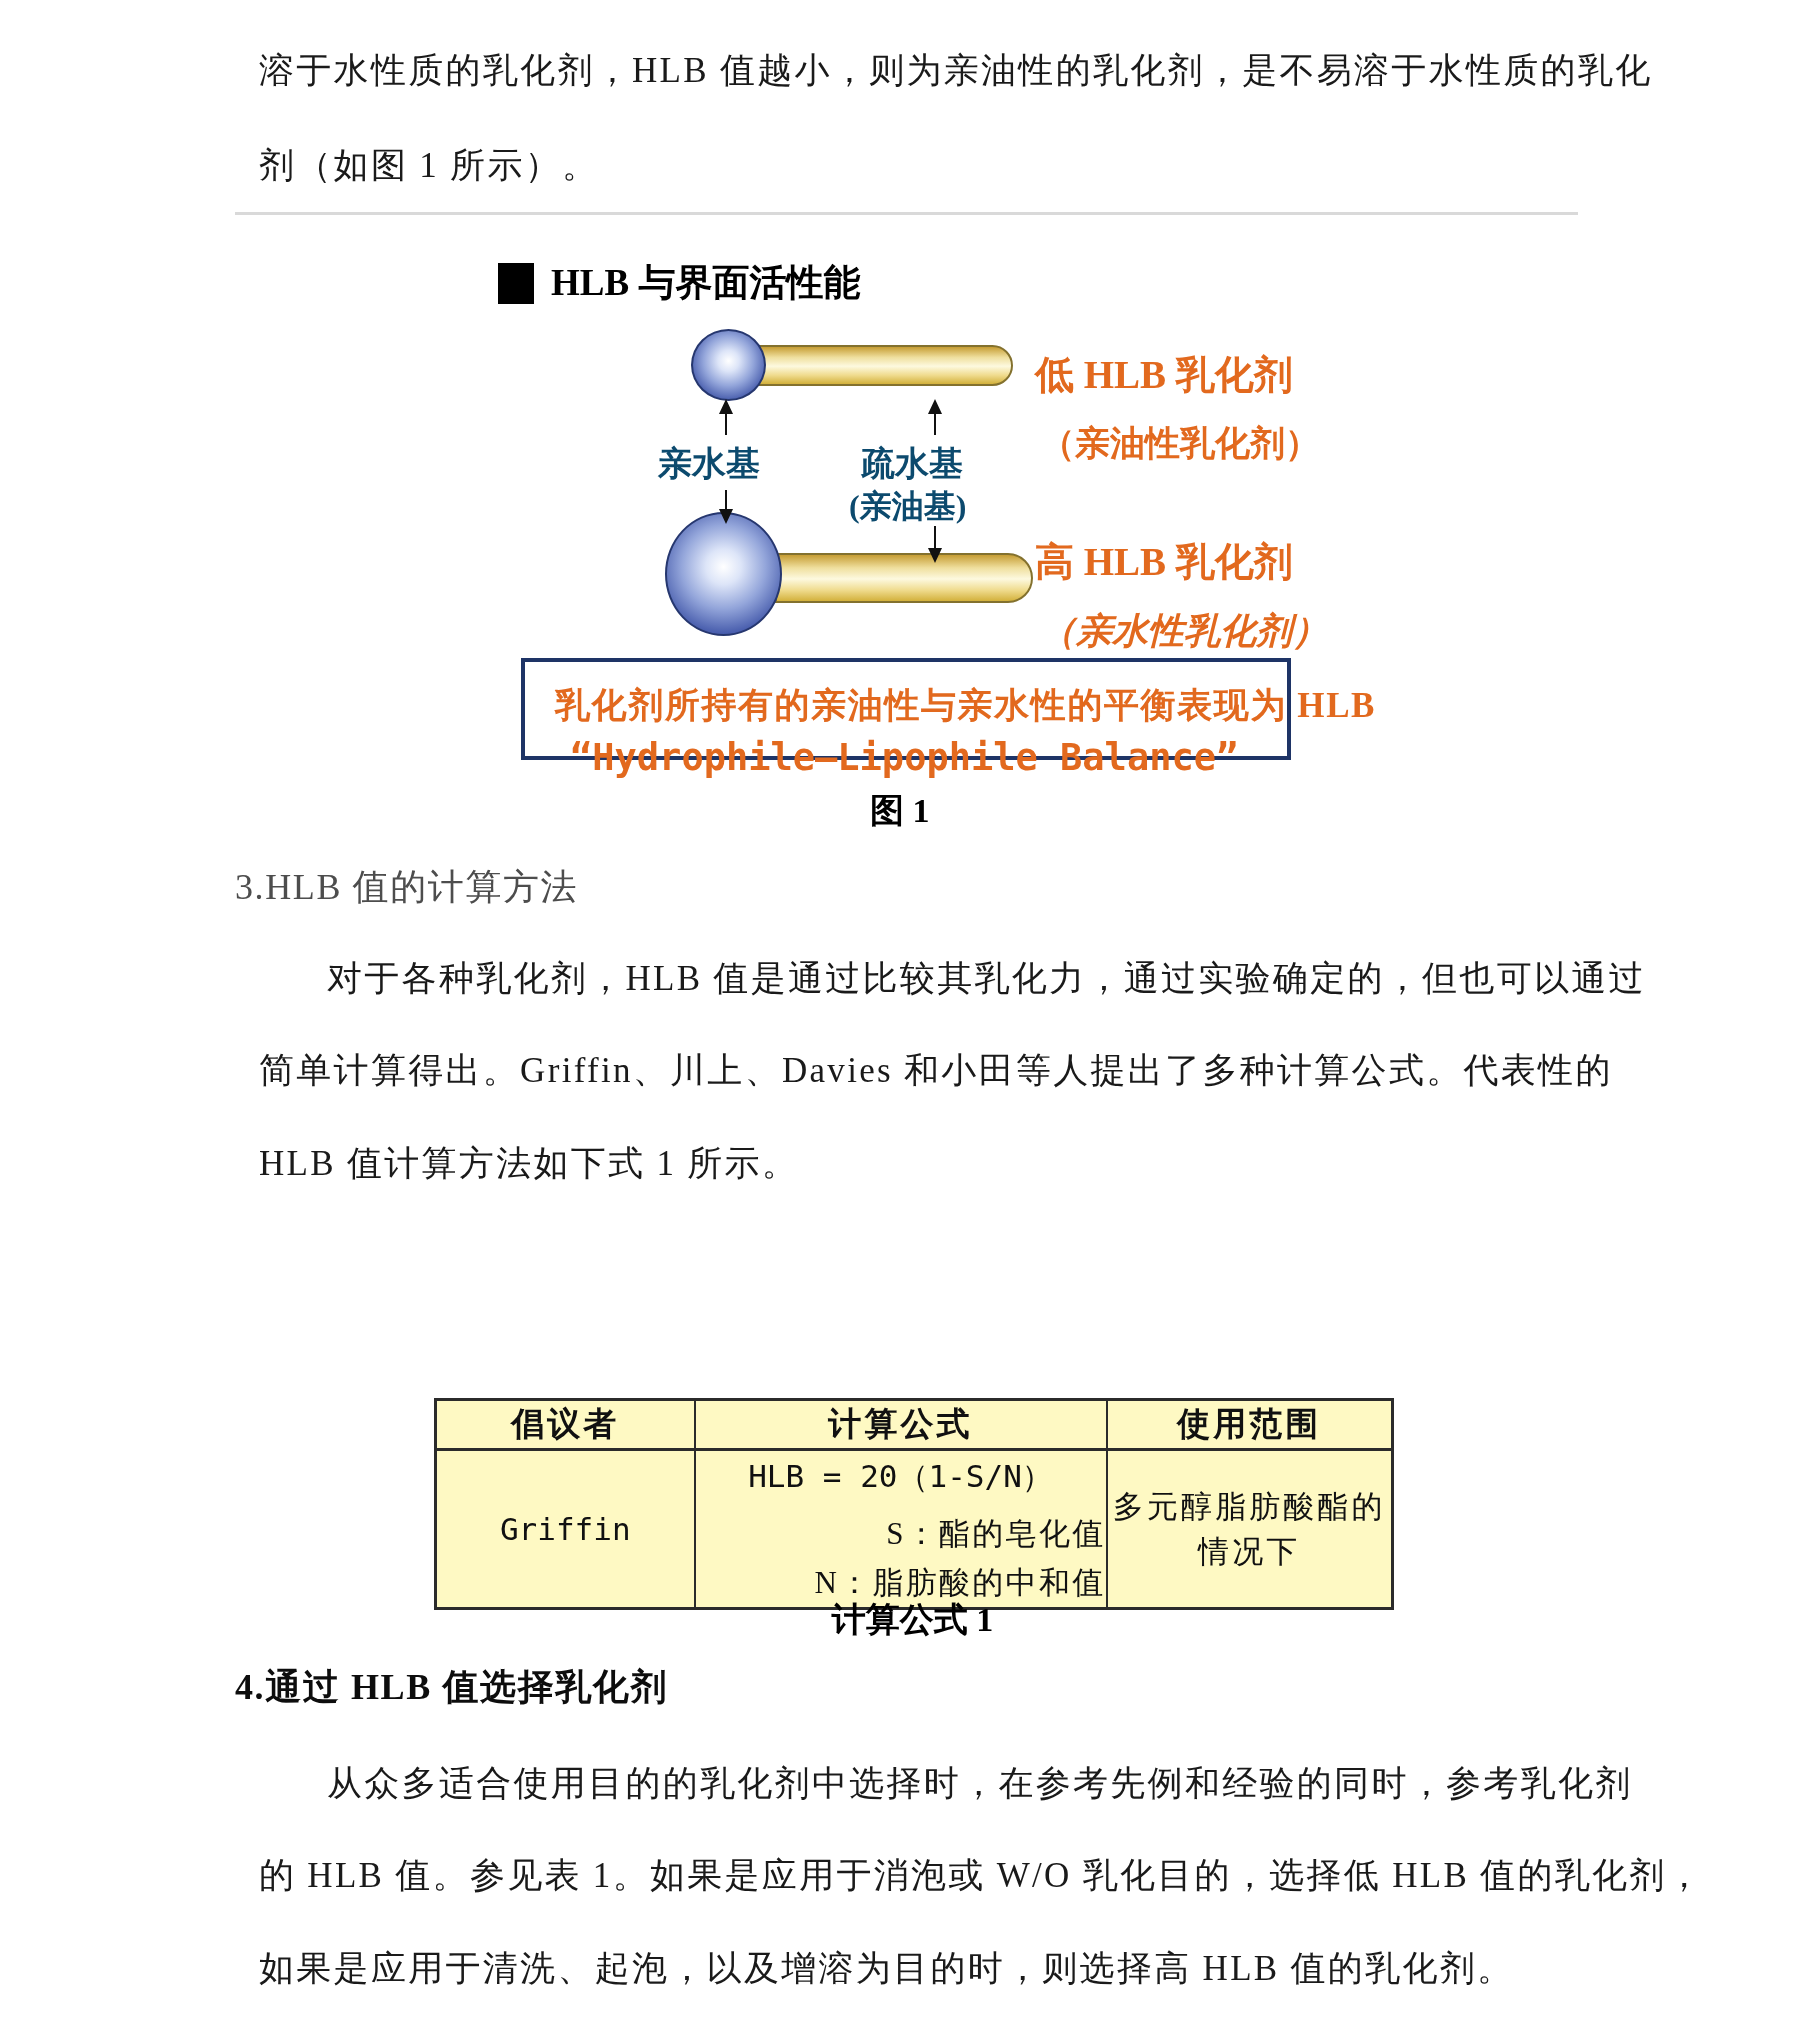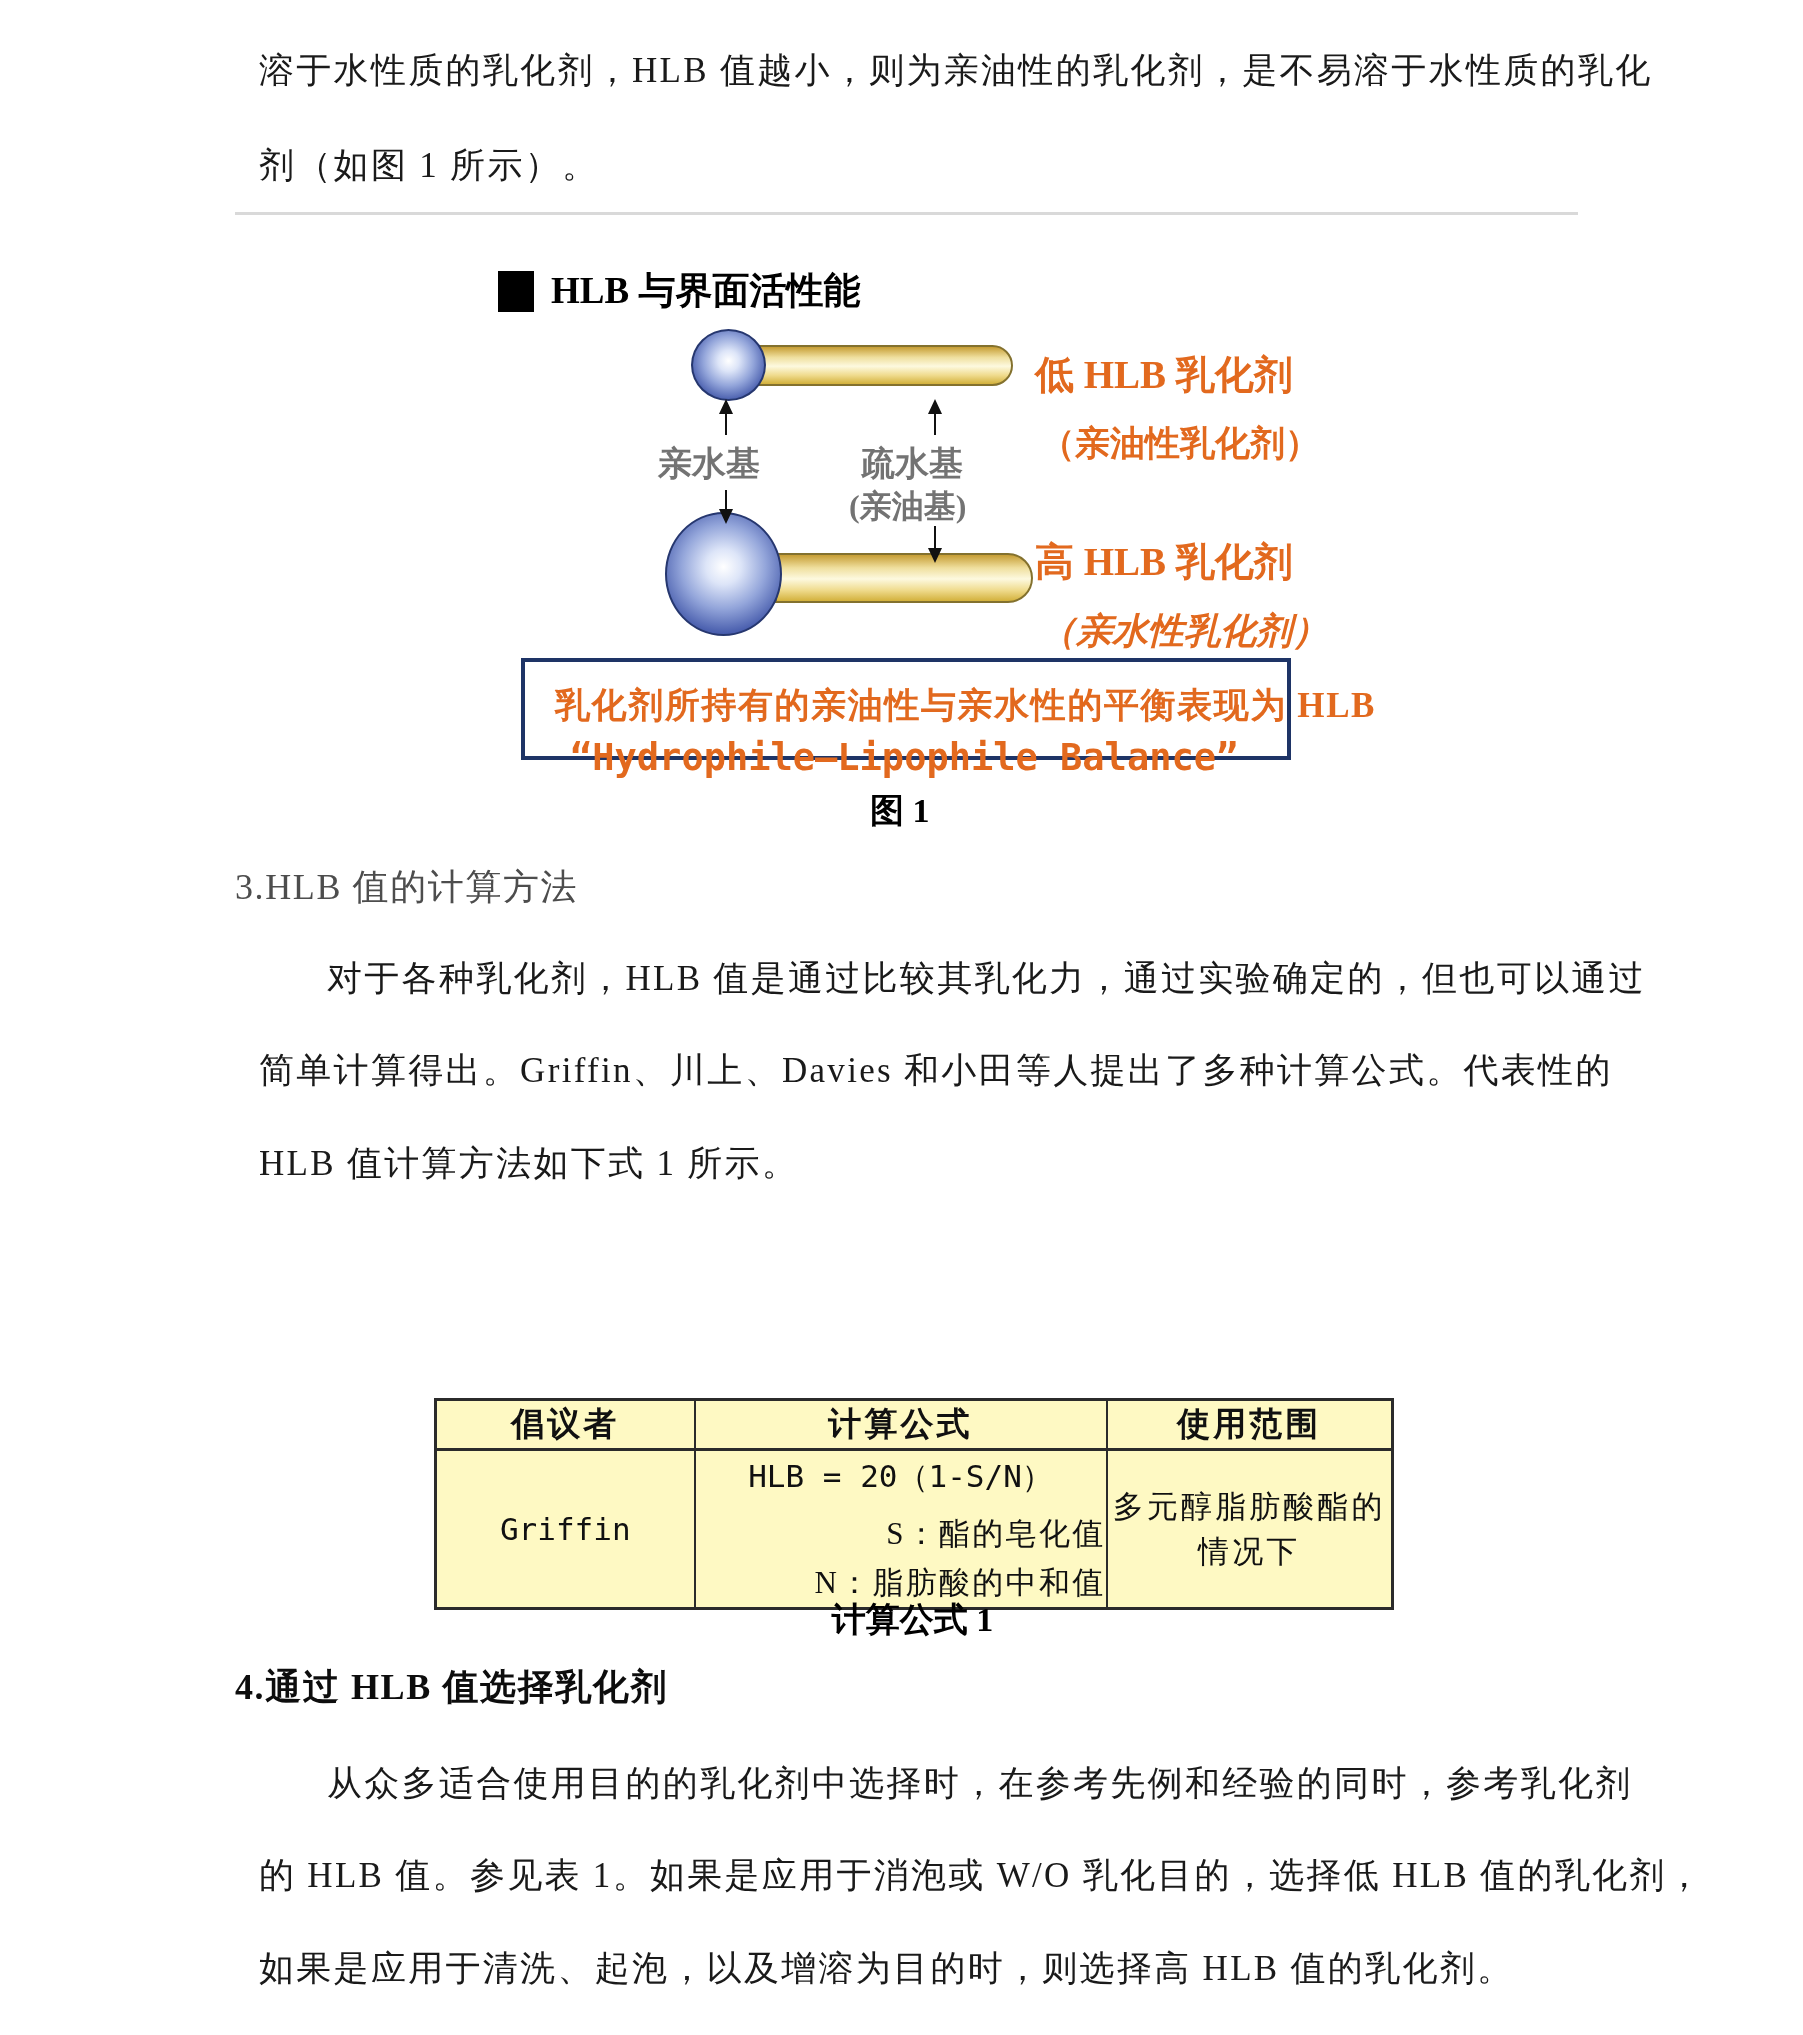--- a/index.html
+++ b/index.html
@@ -7,21 +7,21 @@
     position:relative; width:1804px; height:2035px; background:#ffffff;
     font-family:"Liberation Serif","DejaVu Serif",serif; color:#1a1a1a;
     overflow:hidden;
   }
   .abs{position:absolute;}
   .body-line{font-size:35px; letter-spacing:2.3px; white-space:nowrap; color:#1a1a1a;margin-left:20px;}
   .divider{background:#d9d9d9; height:3.1px;}
   .fig-title{display:flex; align-items:center; gap:17px; font-size:37px; font-weight:bold; color:#000;}
   .sq{width:36px; height:41px; background:#000;}
   .orange{color:#e2691e; font-weight:bold; white-space:nowrap;}
-  .grp-label{font-size:34px; font-weight:bold; color:#737373; white-space:nowrap;}
+  .grp-label{font-size:34px; font-weight:bold; color:#0c4a6e; white-space:nowrap;}
   .sphere{position:absolute; border-radius:50%;
     background:radial-gradient(circle at 50% 44%, #ffffff 0%, #dde5f8 20%, #93a5da 48%, #4a5fae 75%, #32459b 100%);
     border:2.3px solid #26376f; box-sizing:border-box; z-index:2;}
   .tail{position:absolute;
     background:linear-gradient(180deg,#c69d34 0%,#efdf9e 28%,#fdf9df 52%,#f0dc8f 76%,#d3b13c 100%);
     border:2.3px solid #83712e; box-sizing:border-box; z-index:1;}
   .arrow{position:absolute; display:flex; flex-direction:column; align-items:center; z-index:3;}
   .head-up{width:0;height:0;border-left:7.8px solid transparent;border-right:7.8px solid transparent;border-bottom:15px solid #111;}
   .head-down{width:0;height:0;border-left:7.8px solid transparent;border-right:7.8px solid transparent;border-top:15px solid #111;}
   .shaft{width:2.3px;background:#111;}
@@ -48,21 +48,21 @@
 </head>
 <body>
 
 <div class="page">
 
   <div class="abs body-line" style="left:239px; top:47px;">溶于水性质的乳化剂，HLB 值越小，则为亲油性的乳化剂，是不易溶于水性质的乳化</div>
   <div class="abs body-line" style="left:239px; top:142px;">剂（如图 1 所示）。</div>
 
   <div class="abs divider" style="left:235px; top:212px; width:1343px;"></div>
 
-  <div class="abs fig-title" style="left:498px; top:258px;margin-top:8px;">
+  <div class="abs fig-title" style="left:498px; top:258px;">
     <div class="sq"></div>
     <span>HLB 与界面活性能</span>
   </div>
 
   <div class="tail" style="left:748px; top:345px; width:265px; height:41px; border-radius:0 22px 22px 0;"></div>
   <div class="sphere" style="left:691px; top:329px; width:75px; height:72px;"></div>
   <div class="abs orange" style="left:1035px; top:348px; font-size:39px;">低 HLB 乳化剂</div>
   <div class="abs orange" style="left:1040px; top:420px; font-size:35px;">（亲油性乳化剂）</div>
 
   <div class="arrow" style="left:719px; top:399px;">

